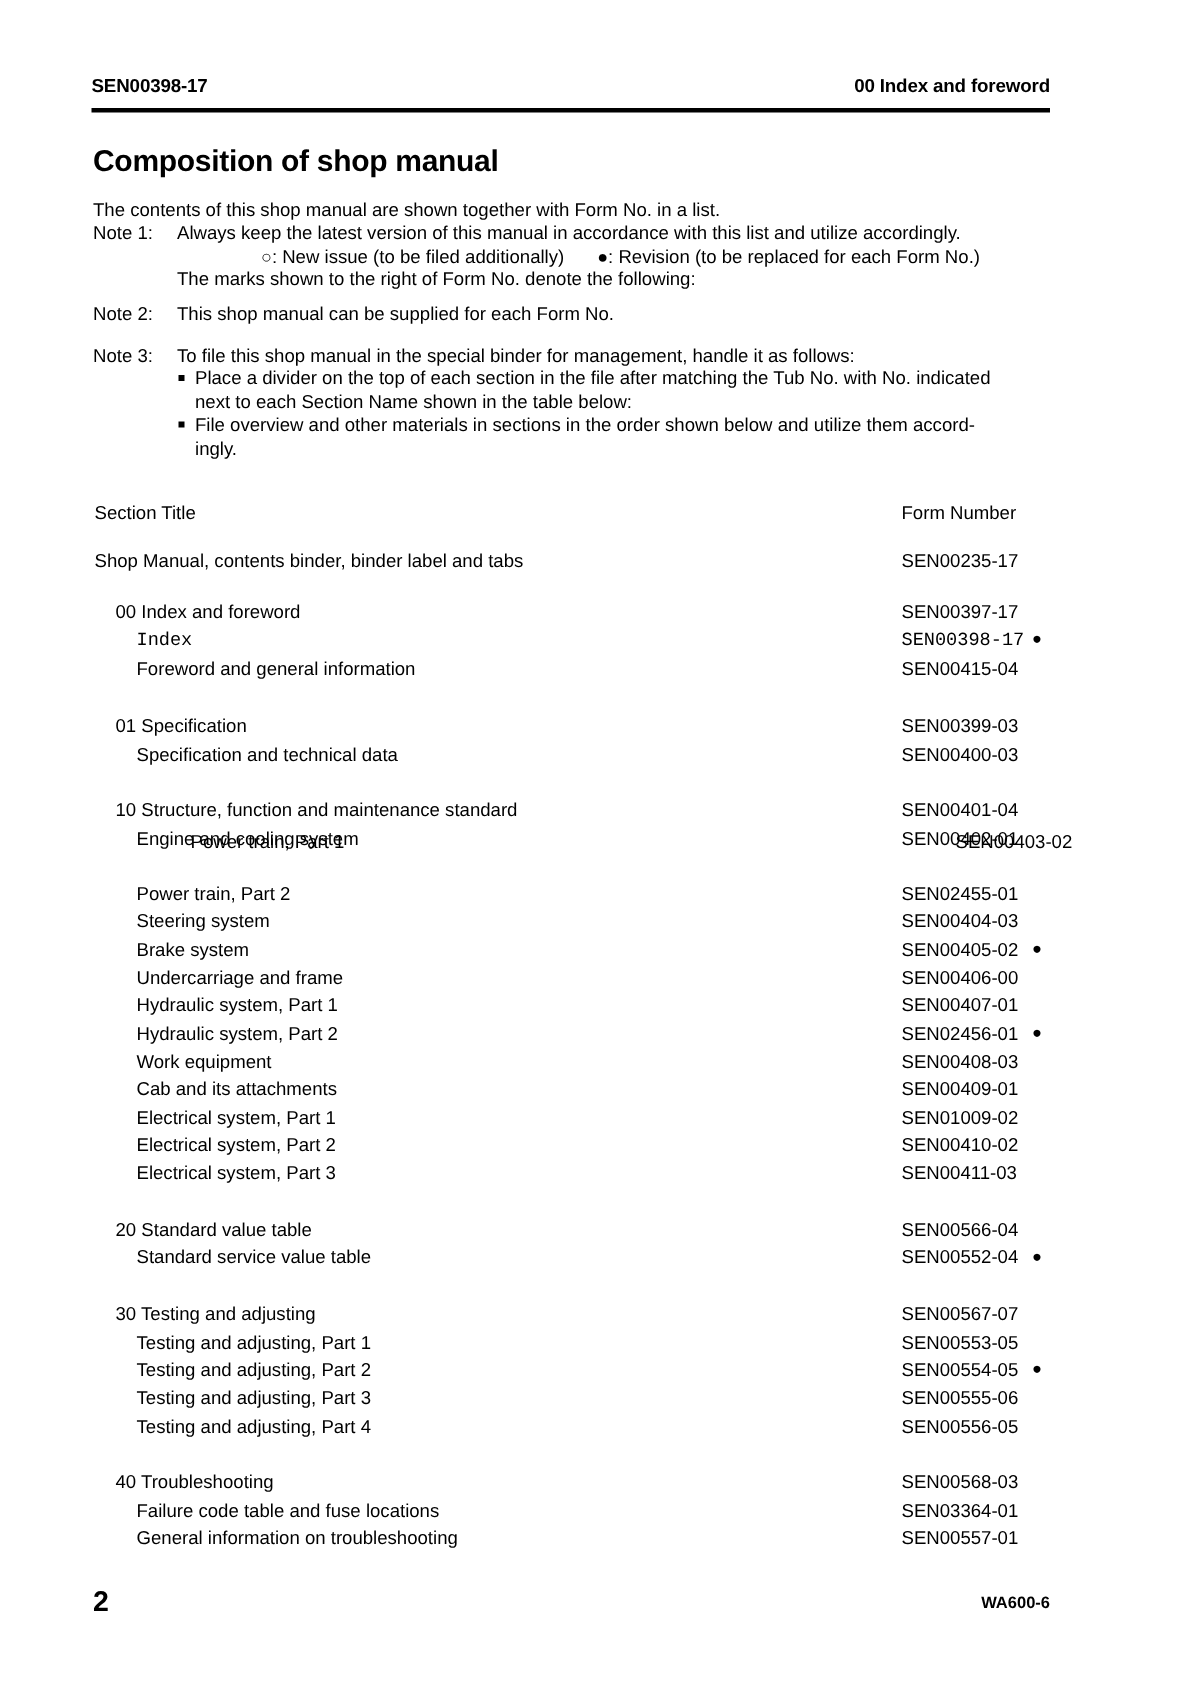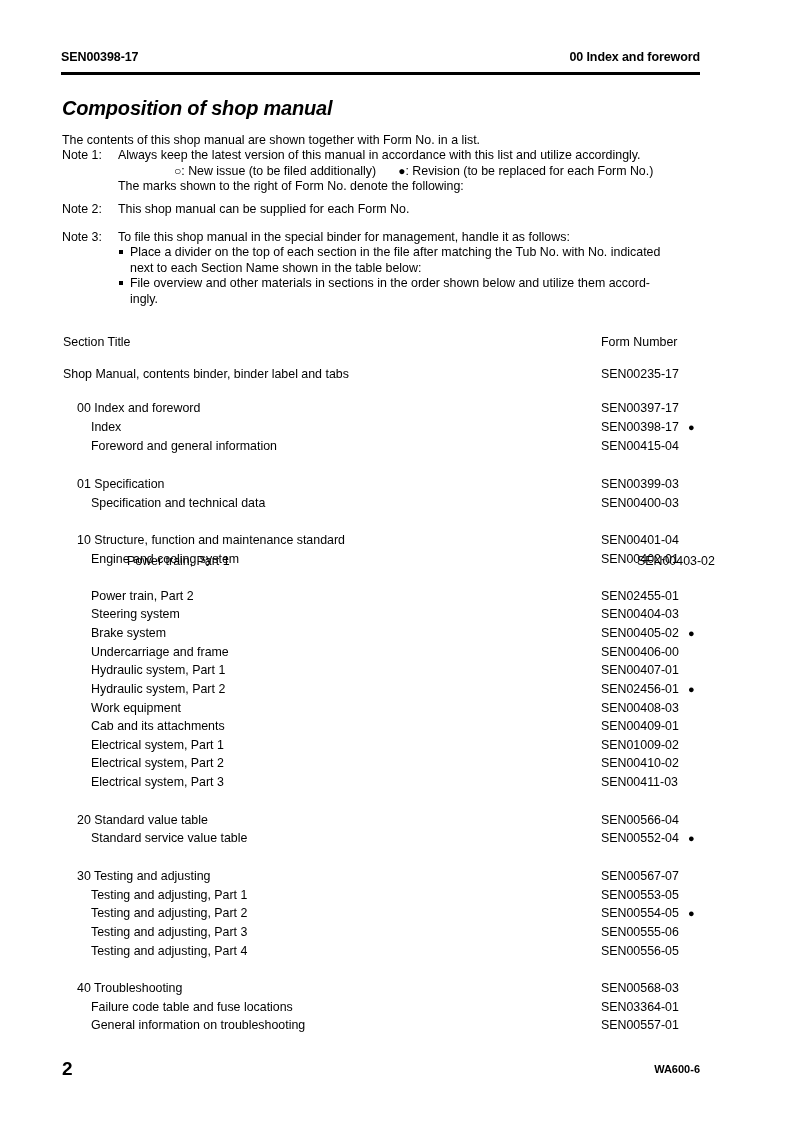--- a/index.html
+++ b/index.html
@@ -57,21 +57,20 @@
   }
 
   
   .page-title {
     position: absolute;
     left: 62px;
     top: 97px;
     font-size: 20px;
     font-weight: bold;
     letter-spacing: -0.2px;
-    font-style: italic;
   }
 
   
   .intro {
     position: absolute;
     left: 62px;
     top: 133px;
     width: 645px;
     font-size: 12.4px;
     line-height: 15.4px;
@@ -250,21 +249,21 @@
       <span class="toc-form colhdr">Form Number</span>
     </div>
   <div class="toc-row" style="top: 365px;">
         <span class="toc-title lvl0">Shop Manual, contents binder, binder label and tabs</span>
         <span class="toc-form">SEN00235-17</span>
       </div>
       <div class="toc-row" style="top: 399px;">
         <span class="toc-title lvl1">00 Index and foreword</span>
         <span class="toc-form">SEN00397-17</span>
       </div>
-      <div class="toc-row" style="top: 418px;">
+      <div class="toc-row" style="top: 418px; font-family: Liberation Mono, monospace;">
         <span class="toc-title lvl2">Index</span>
         <span class="toc-form">SEN00398-17</span>
         <span class="toc-mark">●</span>
       </div>
       <div class="toc-row" style="top: 437px;">
         <span class="toc-title lvl2">Foreword and general information</span>
         <span class="toc-form">SEN00415-04</span>
       </div>
       <div class="toc-row" style="top: 475px;">
         <span class="toc-title lvl1">01 Specification</span>

